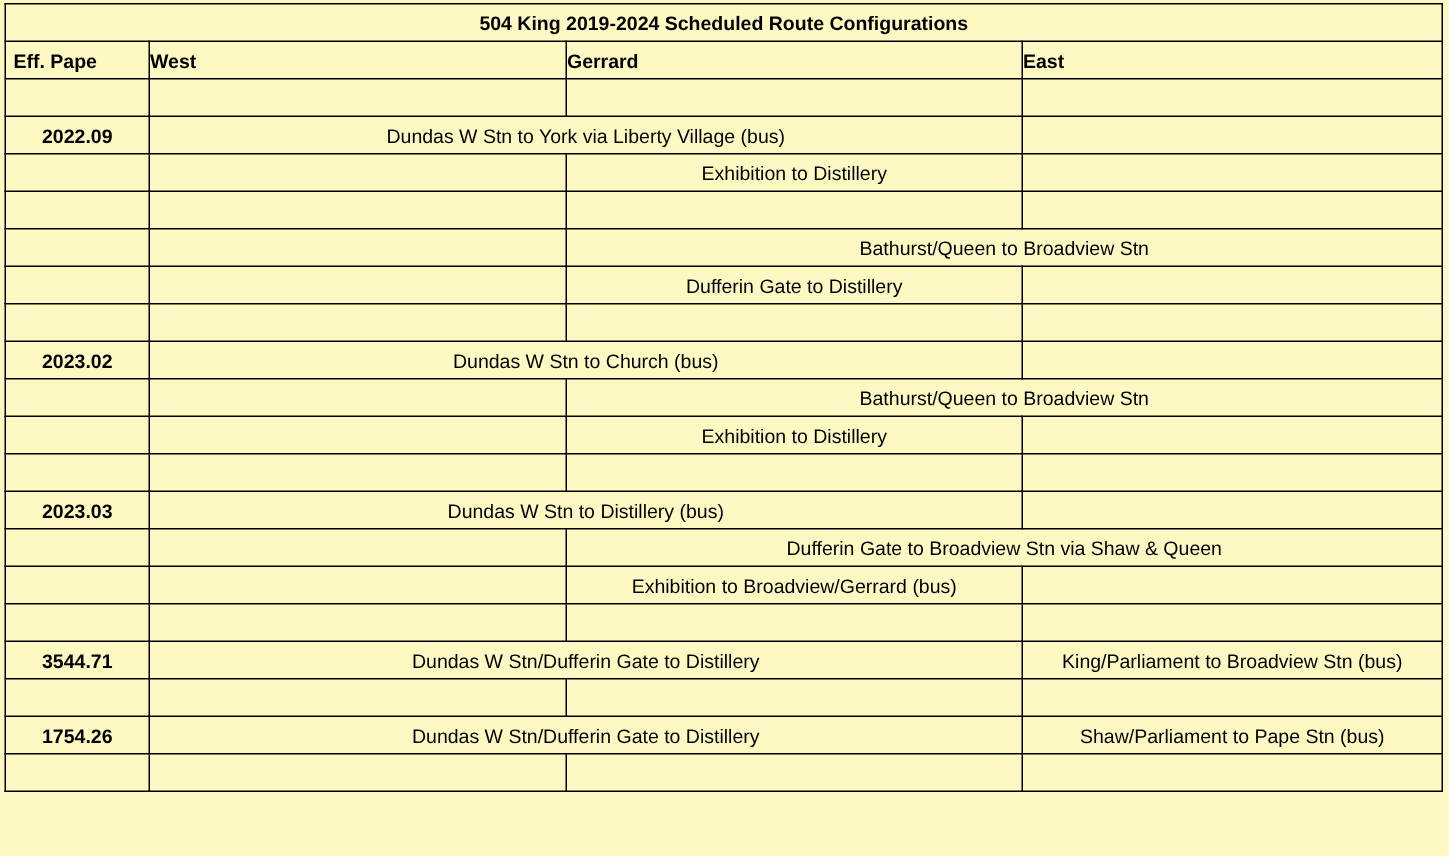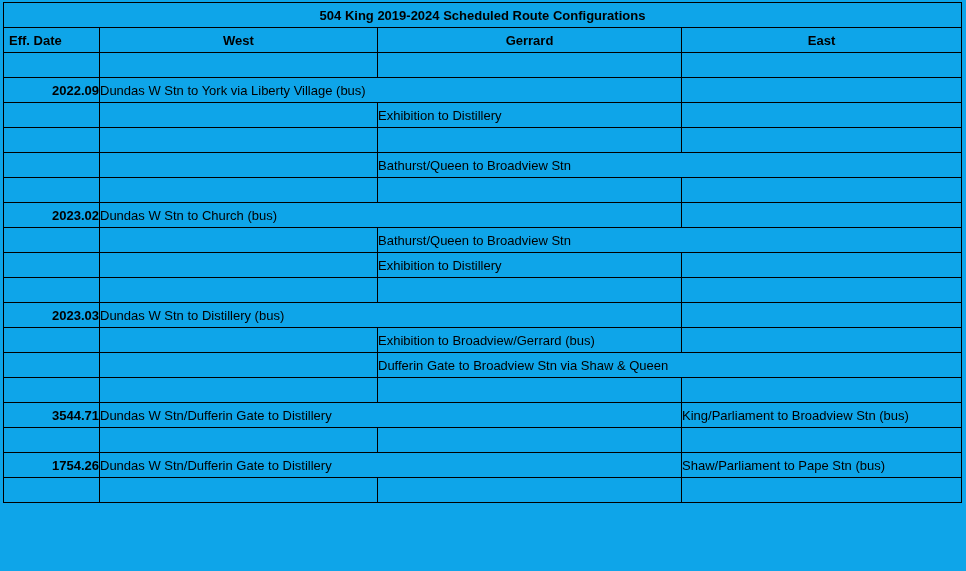--- a/index.html
+++ b/index.html
@@ -8,21 +8,21 @@
     background: #ffffff;
   }
   body {
     font-family: "Liberation Sans", sans-serif;
     color: #000000;
   }
   #page {
     width: 966px;
     height: 571px;
     position: relative;
-    background: #0ea5e9;
+    background: #fef9c3;
     overflow: hidden;
     box-sizing: border-box;
   }
   table.sheet {
     border-collapse: collapse;
     table-layout: fixed;
     width: 958px;
     margin: 2px 0 0 3px;
   }
   table.sheet td {
@@ -37,38 +37,38 @@
   td.spacer-row {
     height: 11px;
   }
   .title-cell {
     text-align: center;
     font-weight: bold;
     font-size: 14px;
     height: 27px;
   }
   .hdr {
-    text-align: center;
+    text-align: left;
     font-weight: bold;
     font-size: 14px;
     height: 28px;
   }
   .hdr.left {
     text-align: left;
     padding-left: 5px;
   }
   .date-cell {
     font-weight: bold;
     font-size: 13px;
     padding-left: 5px;
-    text-align: right;
+    text-align: center;
     margin-top: 16px;
   }
   .ctr {
-    text-align: left;
+    text-align: center;
   }
   .blank {
     
   }
   col.c-date { width: 96px; }
   col.c-west { width: 278px; }
   col.c-cent { width: 304px; }
   col.c-east { width: 280px; }
 </style>
 </head>
@@ -82,21 +82,21 @@
       <col class="c-cent">
       <col class="c-east">
     </colgroup>
     <tbody>
 
       <tr>
         <td class="title-cell" colspan="4">504 King 2019-2024 Scheduled Route Configurations</td>
       </tr>
 
       <tr>
-        <td class="hdr left">Eff. Date</td>
+        <td class="hdr left">Eff. Pape</td>
         <td class="hdr">West</td>
         <td class="hdr">Gerrard</td>
         <td class="hdr">East</td>
       </tr>
 
       <tr>
         <td class="spacer-row blank"></td>
         <td class="spacer-row blank"></td>
         <td class="spacer-row blank"></td>
         <td class="spacer-row blank"></td>
@@ -119,20 +119,26 @@
         <td class="spacer-row blank"></td>
         <td class="spacer-row blank"></td>
         <td class="spacer-row blank"></td>
       </tr>
 
       <tr>
         <td class="blank"></td>
         <td class="blank"></td>
         <td class="ctr" colspan="2">Bathurst/Queen to Broadview Stn</td>
       </tr>
+      <tr>
+        <td class="blank"></td>
+        <td class="blank"></td>
+        <td class="ctr">Dufferin Gate to Distillery</td>
+        <td class="blank"></td>
+      </tr>
 
       <tr>
         <td class="spacer-row blank"></td>
         <td class="spacer-row blank"></td>
         <td class="spacer-row blank"></td>
         <td class="spacer-row blank"></td>
       </tr>
 
       <tr>
         <td class="date-cell">2023.02</td>
@@ -159,27 +165,27 @@
       </tr>
 
       <tr>
         <td class="date-cell">2023.03</td>
         <td class="ctr" colspan="2">Dundas W Stn to Distillery (bus)</td>
         <td class="blank"></td>
       </tr>
       <tr>
         <td class="blank"></td>
         <td class="blank"></td>
+        <td class="ctr" colspan="2">Dufferin Gate to Broadview Stn via Shaw &amp; Queen</td>
+      </tr>
+      <tr>
+        <td class="blank"></td>
+        <td class="blank"></td>
         <td class="ctr">Exhibition to Broadview/Gerrard (bus)</td>
         <td class="blank"></td>
-      </tr>
-      <tr>
-        <td class="blank"></td>
-        <td class="blank"></td>
-        <td class="ctr" colspan="2">Dufferin Gate to Broadview Stn via Shaw &amp; Queen</td>
       </tr>
 
       <tr>
         <td class="spacer-row blank"></td>
         <td class="spacer-row blank"></td>
         <td class="spacer-row blank"></td>
         <td class="spacer-row blank"></td>
       </tr>
 
       <tr>

